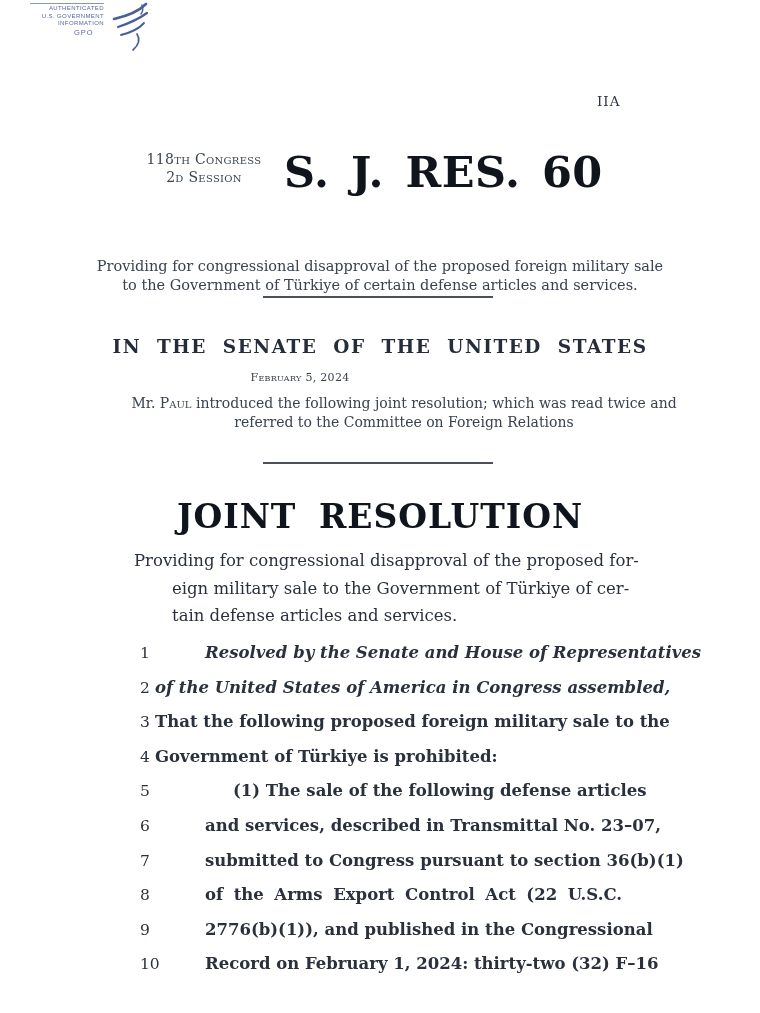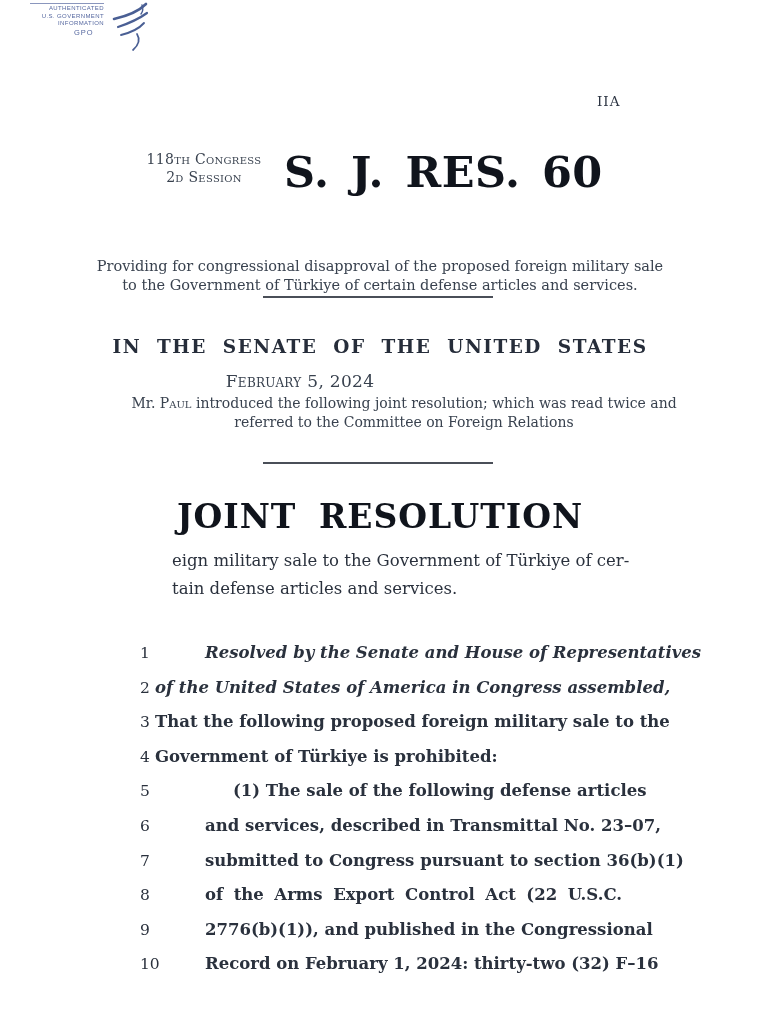--- a/index.html
+++ b/index.html
@@ -66,21 +66,21 @@
 
   .senate-heading {
     position: absolute; top: 336px; left: 0; width: 760px;
     text-align: center; font-size: 18.5px; font-weight: bold;
     letter-spacing: 1.5px; word-spacing: 8px; color: #262d3a;
     white-space: nowrap;
   }
   .intro-date {
     position: absolute; top: 371px; left: 0; width: 600px;
     text-align: center; font-variant: small-caps;
-    font-size: 17px; color: #39424f; letter-spacing: .3px;
+    font-size: 11px; color: #39424f; letter-spacing: .3px;
   }
   .action {
     position: absolute; top: 394px; left: 0; width: 760px;
     text-align: center; font-size: 14px; line-height: 19px; color: #39424f;
   }
   .action div { white-space: nowrap; padding-left: 48px; }
   .sc { font-variant: small-caps; }
 
   .doc-type {
     position: absolute; top: 497px; left: 0; width: 760px;
@@ -156,20 +156,21 @@
     <div><span>Mr.</span>&nbsp;<span class="sc">Paul</span>&nbsp;<span>introduced the following joint resolution; which was read twice and</span></div>
     <div>referred to the Committee on Foreign Relations</div>
   </div>
 
   <div class="rule rule-2"></div>
 
   <div class="doc-type">JOINT RESOLUTION</div>
 
   <div class="preamble">
 
+      <div class="pline just">Providing for congressional disapproval of the proposed for-</div>
 
       <div class="pline pind just">eign military sale to the Government of Türkiye of cer-</div>
 
       <div class="pline pind">tain defense articles and services.</div>
     </div>
 
   <div class="body-lines">
 
       <div class="bline">
         <span class="num">1</span>

